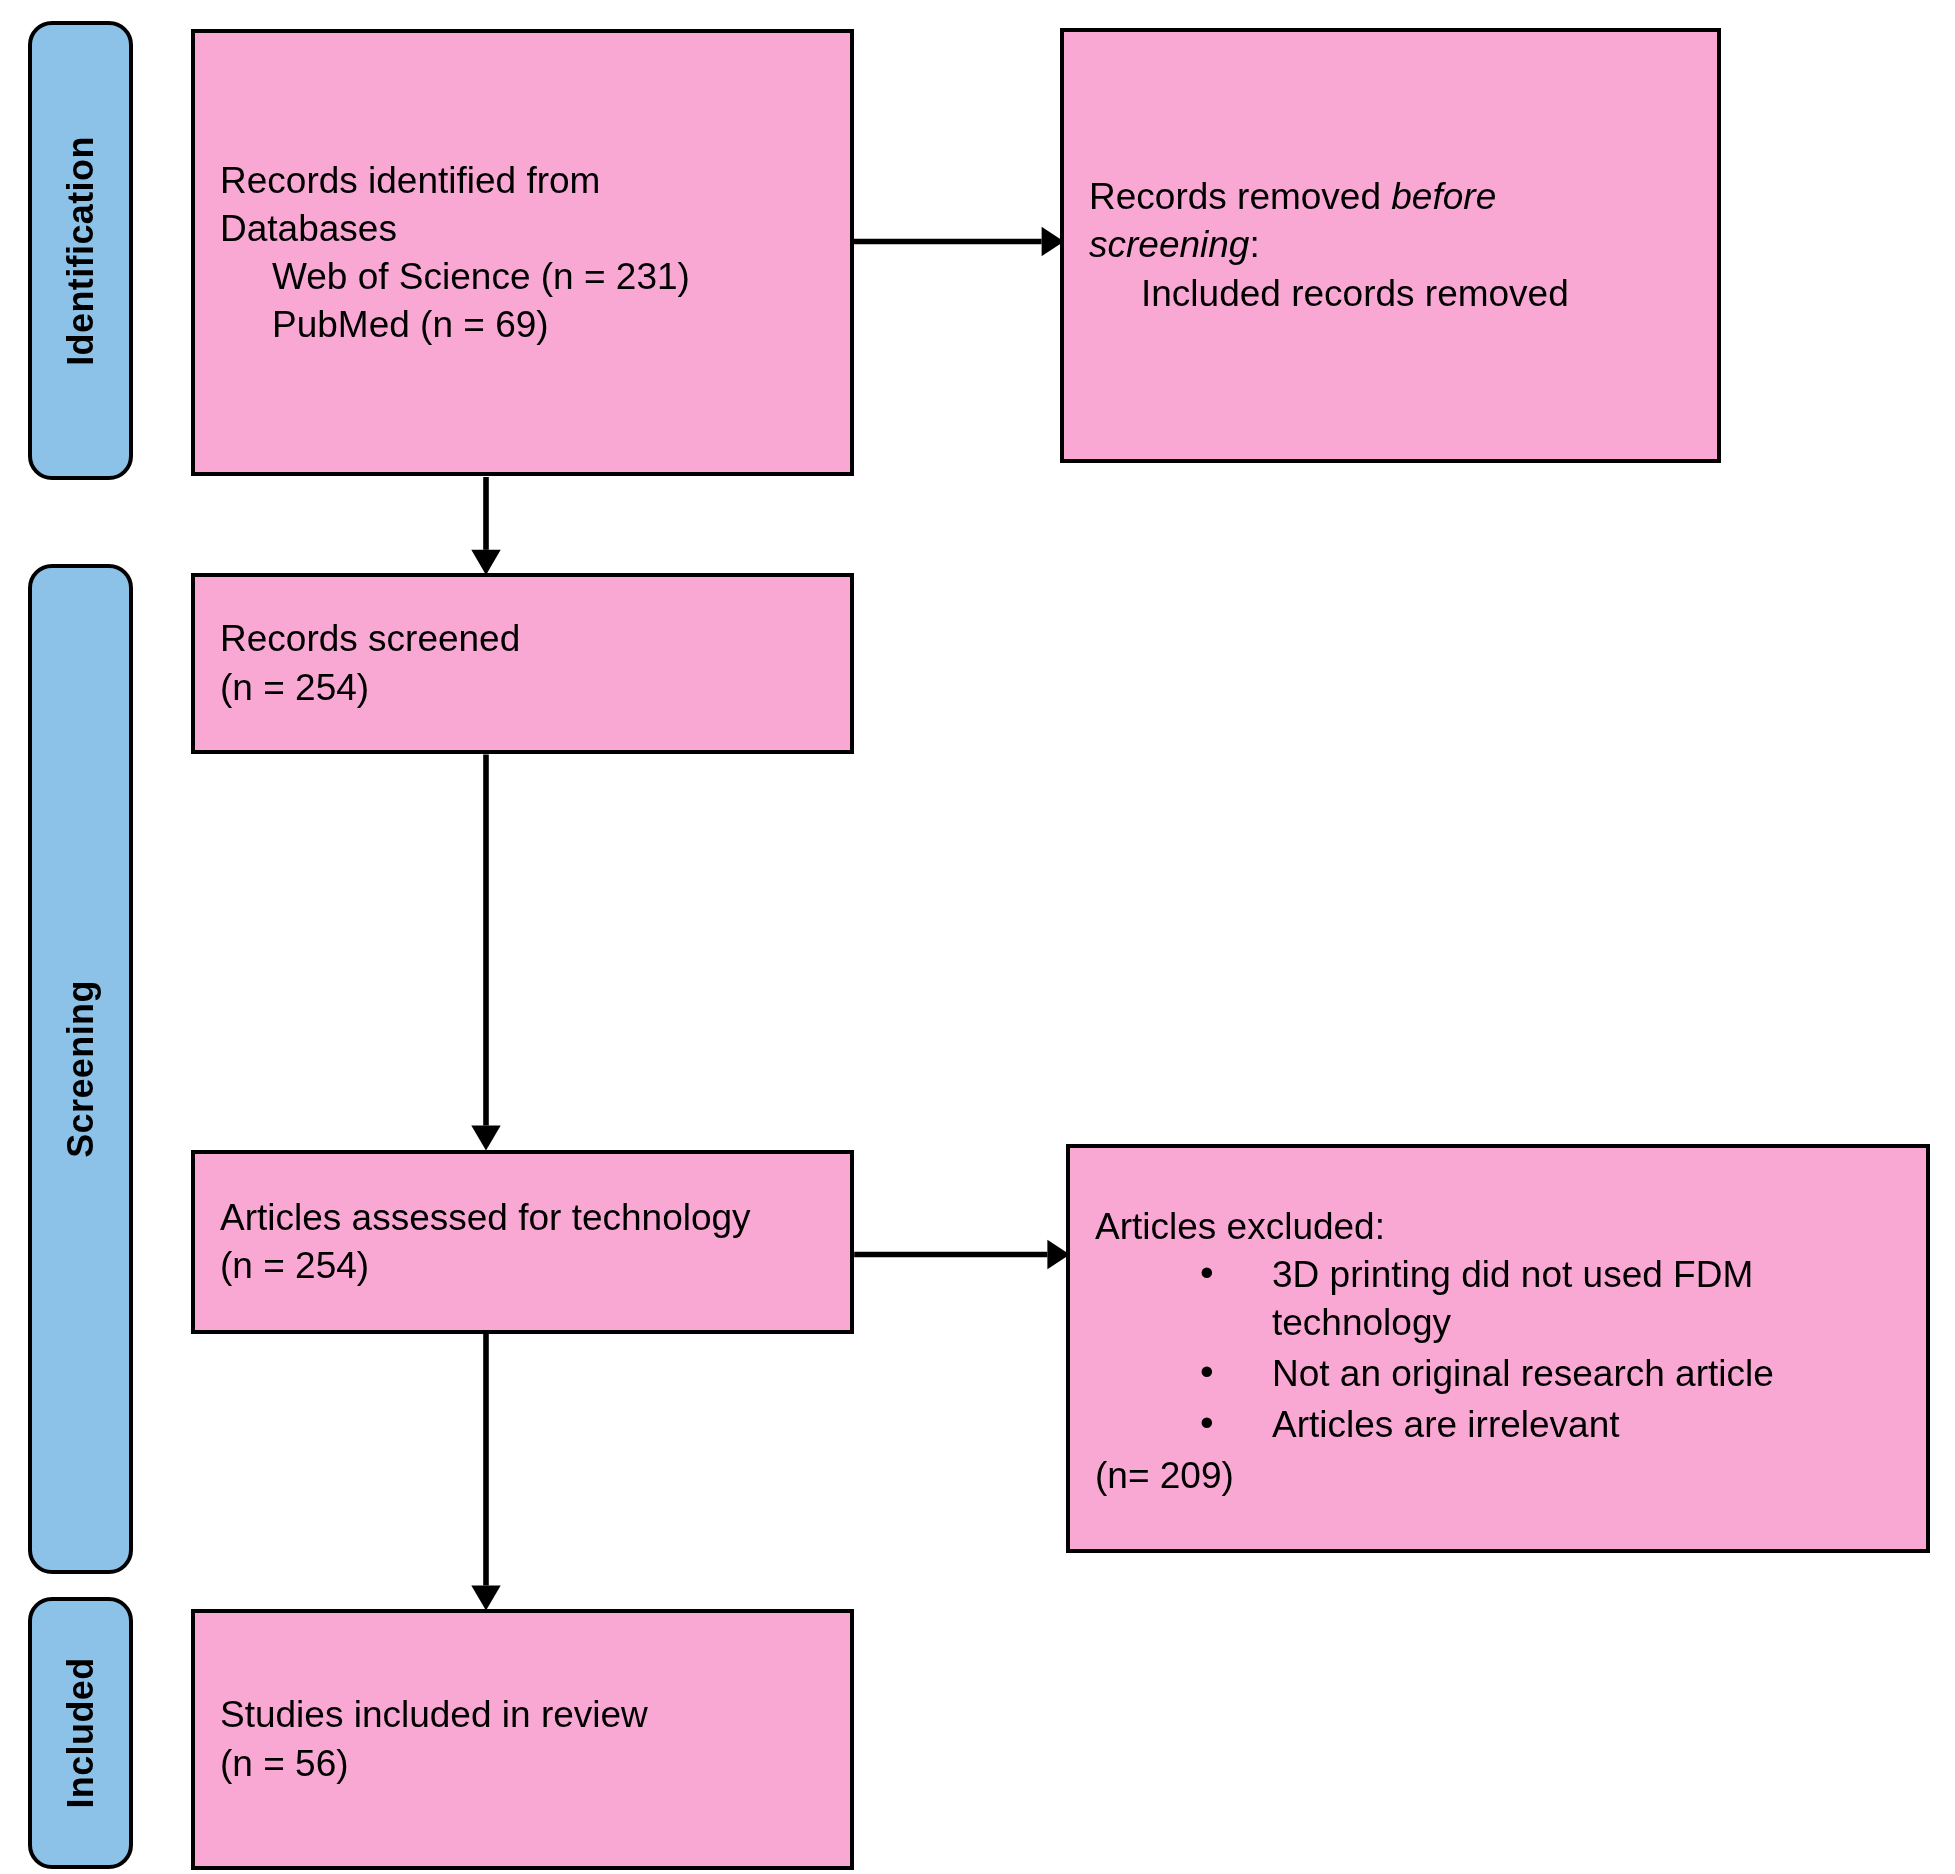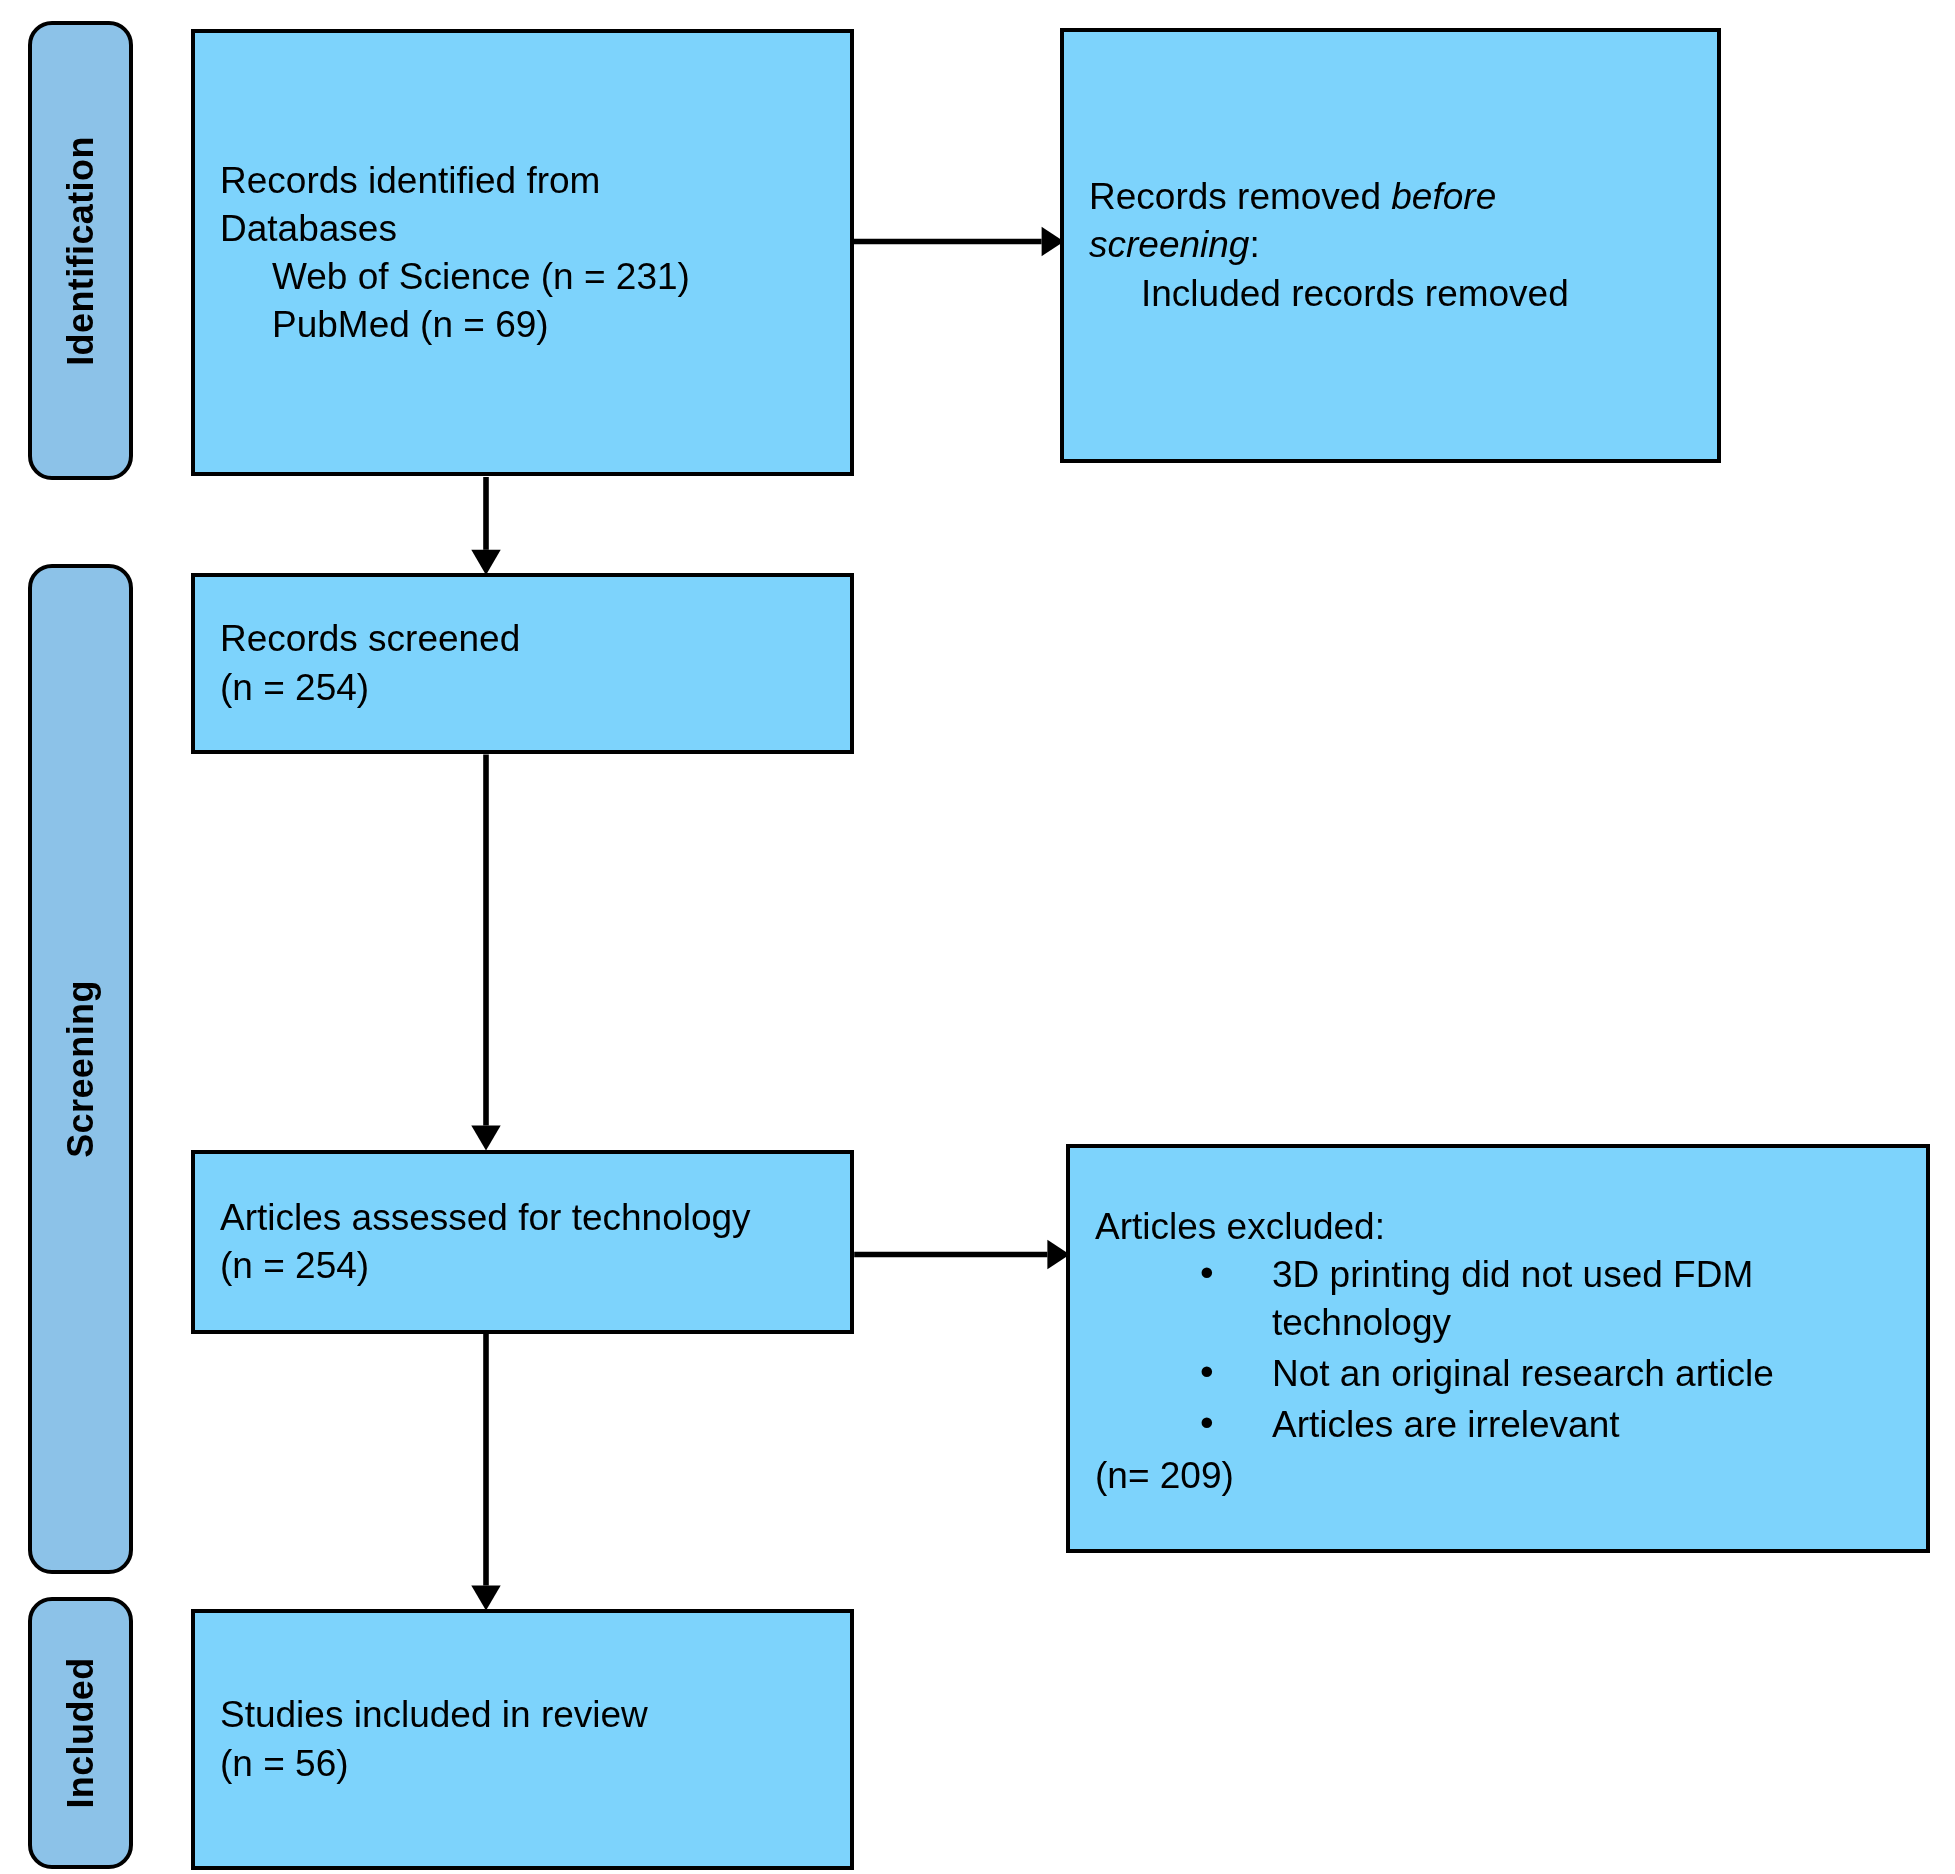--- a/index.html
+++ b/index.html
@@ -33,21 +33,21 @@
     font-weight: bold;
     font-size: 36px;
     line-height: 1;
     color: #000000;
     letter-spacing: 0.4px;
   }
 
   
   .flow-box {
     position: absolute;
-    background: #7dd3fc;
+    background: #f9a8d4;
     border: 4.9px solid #000000;
     box-sizing: border-box;
     padding: 16px 25px;
     display: flex;
     flex-direction: column;
     justify-content: center;
   }
   .flow-box.top-aligned {
     justify-content: flex-start;
   }

